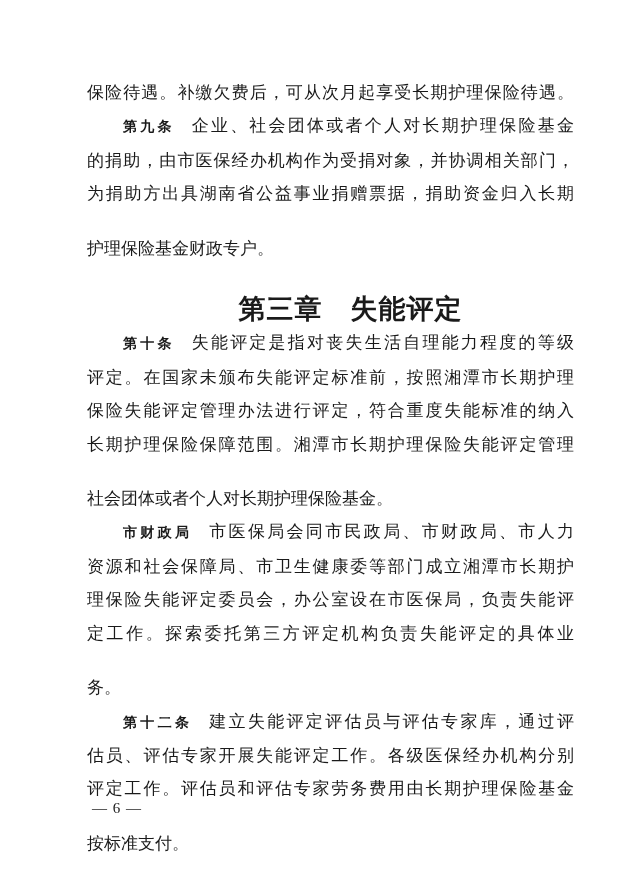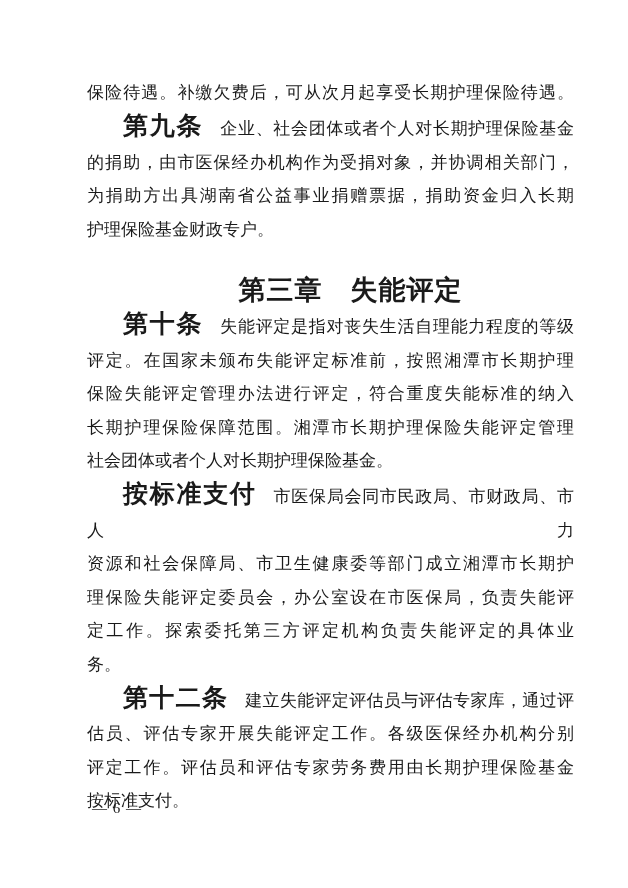--- a/index.html
+++ b/index.html
@@ -25,25 +25,26 @@
     line-height: 33.4px;
     min-height: 33.4px;
     text-align: justify;
     text-align-last: justify;
     text-justify: inter-character;
     overflow: hidden;
   }
   .line.para-end {
     text-align: left;
     text-align-last: left;
+    margin-top: 21px;
   }
   .line.indent { text-indent: 36px; }
   .lead {
     font-weight: 700;
-    font-size: 25px;
+    font-size: 14px;
     letter-spacing: 1px;
     padding-right: 17px;
   }
   .line.heading {
     margin-top: 28px;
     text-align: center;
     text-align-last: center;
     font-weight: 700;
     font-size: 27px;
     padding-left: 40px;
@@ -66,21 +67,21 @@
       <div class="line indent"><span class="lead">第九条</span><span class="body-text">企业、社会团体或者个人对长期护理保险基金</span></div>
       <div class="line"><span class="body-text">的捐助，由市医保经办机构作为受捐对象，并协调相关部门，</span></div>
       <div class="line"><span class="body-text">为捐助方出具湖南省公益事业捐赠票据，捐助资金归入长期</span></div>
       <div class="line para-end"><span class="body-text">护理保险基金财政专户。</span></div>
       <div class="line heading para-end"><span class="body-text">第三章　失能评定</span></div>
       <div class="line indent"><span class="lead">第十条</span><span class="body-text">失能评定是指对丧失生活自理能力程度的等级</span></div>
       <div class="line"><span class="body-text">评定。在国家未颁布失能评定标准前，按照湘潭市长期护理</span></div>
       <div class="line"><span class="body-text">保险失能评定管理办法进行评定，符合重度失能标准的纳入</span></div>
       <div class="line"><span class="body-text">长期护理保险保障范围。湘潭市长期护理保险失能评定管理</span></div>
       <div class="line para-end"><span class="body-text">社会团体或者个人对长期护理保险基金。</span></div>
-      <div class="line indent"><span class="lead">按标准支付</span><span class="body-text">市医保局会同市民政局、市财政局、市人力</span></div>
+      <div class="line indent"><span class="lead">市财政局</span><span class="body-text">市医保局会同市民政局、市财政局、市人力</span></div>
       <div class="line"><span class="body-text">资源和社会保障局、市卫生健康委等部门成立湘潭市长期护</span></div>
       <div class="line"><span class="body-text">理保险失能评定委员会，办公室设在市医保局，负责失能评</span></div>
       <div class="line"><span class="body-text">定工作。探索委托第三方评定机构负责失能评定的具体业</span></div>
       <div class="line para-end"><span class="body-text">务。</span></div>
       <div class="line indent"><span class="lead">第十二条</span><span class="body-text">建立失能评定评估员与评估专家库，通过评</span></div>
       <div class="line"><span class="body-text">估员、评估专家开展失能评定工作。各级医保经办机构分别</span></div>
       <div class="line"><span class="body-text">评定工作。评估员和评估专家劳务费用由长期护理保险基金</span></div>
       <div class="line para-end"><span class="body-text">按标准支付。</span></div>
     </div>
   <div class="page-number">— 6 —</div>

